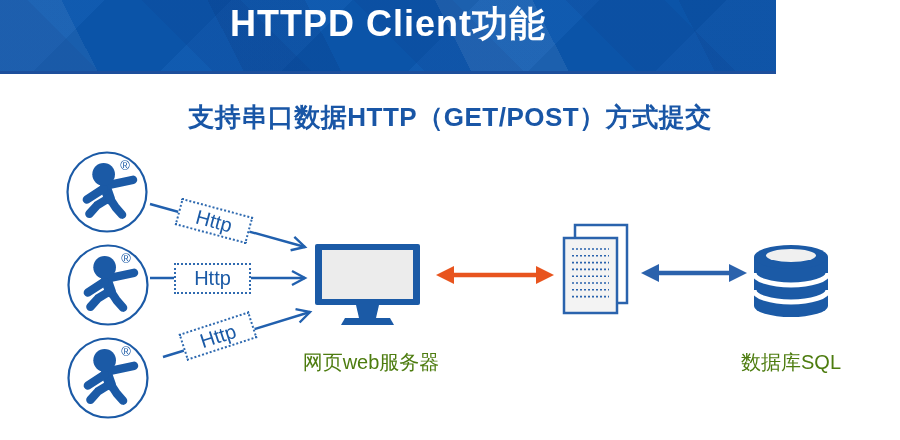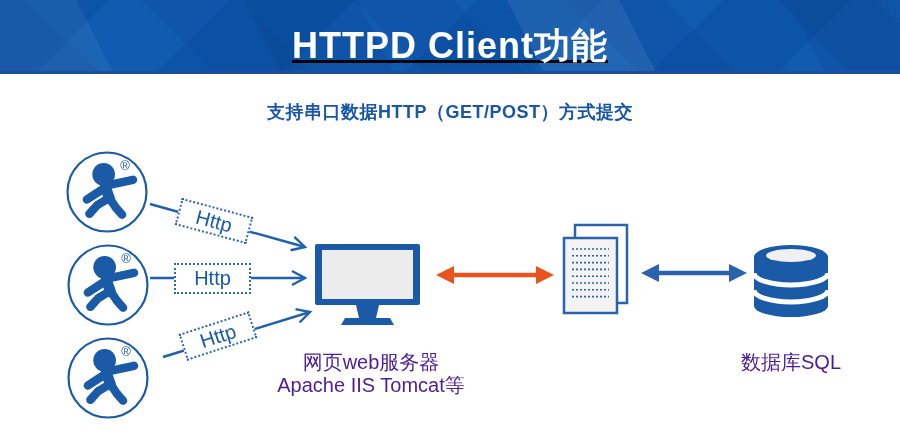--- a/index.html
+++ b/index.html
@@ -5,58 +5,58 @@
   html,body{margin:0;padding:0;}
   body{
     width:900px;height:440px;overflow:hidden;background:#ffffff;
     font-family:"Liberation Sans","DejaVu Sans",sans-serif;
     position:relative;
   }
   .stage{position:absolute;inset:0;width:900px;height:440px;}
 
   
   .banner{
-    position:absolute;left:0;top:0;width:900px;height:71px;
+    position:absolute;left:0;top:0;width:776px;height:71px;
     background-color:#0b54a8;
     background-image:
       linear-gradient(63deg, rgba(255,255,255,0.06) 0 12%, transparent 12% 30%, rgba(8,50,120,0.18) 30% 42%, transparent 42% 58%, rgba(255,255,255,0.07) 58% 70%, transparent 70% 88%, rgba(8,50,120,0.15) 88% 100%),
       repeating-linear-gradient(45deg, rgba(13,70,150,0.28) 0 70px, transparent 70px 150px),
       repeating-linear-gradient(-45deg, rgba(45,125,215,0.16) 0 85px, transparent 85px 175px);
     border-bottom:3px solid #1d4f9c;
-    display:flex;align-items:flex-end;justify-content:center;text-decoration:underline;
+    display:flex;align-items:flex-start;justify-content:center;
   }
   .banner h1{
     margin:0;color:#ffffff;font-size:36px;font-weight:bold;letter-spacing:1px;
   }
 
   
   .subtitle{
     position:absolute;left:0;top:100px;width:900px;
-    text-align:center;color:#1956a6;font-size:18px;font-weight:600;
+    text-align:center;color:#1956a6;font-size:26px;font-weight:600;
     letter-spacing:0.5px;
   }
 
   
   .diagram-svg{position:absolute;left:0;top:0;width:900px;height:440px;}
 
   
   .http-box{
     position:absolute;background:#ffffff;border:2px dotted #2f6ab0;
     color:#1b5aa6;font-size:20px;font-weight:500;
     display:flex;align-items:center;justify-content:center;
     box-sizing:border-box;z-index:5;
   }
   .http-box.b1{left:177px;top:207px;width:74px;height:28px;transform:rotate(15deg);}
   .http-box.b2{left:174px;top:263px;width:77px;height:31px;}
   .http-box.b3{left:181px;top:322px;width:74px;height:28px;transform:rotate(-18deg);}
 
   
   .node-label{
     position:absolute;width:240px;text-align:center;
-    color:#4c1d95;font-size:20px;font-weight:500;line-height:23px;z-index:4;
+    color:#4d7c0f;font-size:20px;font-weight:500;line-height:23px;z-index:4;
   }
   .node-label.l1{left:251px;top:351px;}
   .node-label.l2{left:472px;top:351px;}
   .node-label.l3{left:671px;top:351px;}
 </style>
 </head>
 <body>
 
 <div class="stage">
 
@@ -146,19 +146,18 @@
   </div>
   <div class="http-box b2">
     <span>Http</span>
   </div>
   <div class="http-box b3">
     <span>Http</span>
   </div>
 
   <div class="node-label l1">
     <div>网页web服务器</div>
-    <div>Apache IIS Tomcat等</div>
   </div>
   <div class="node-label l3">
     <div>数据库SQL</div>
   </div>
 
 </div>
 
 </body></html>

